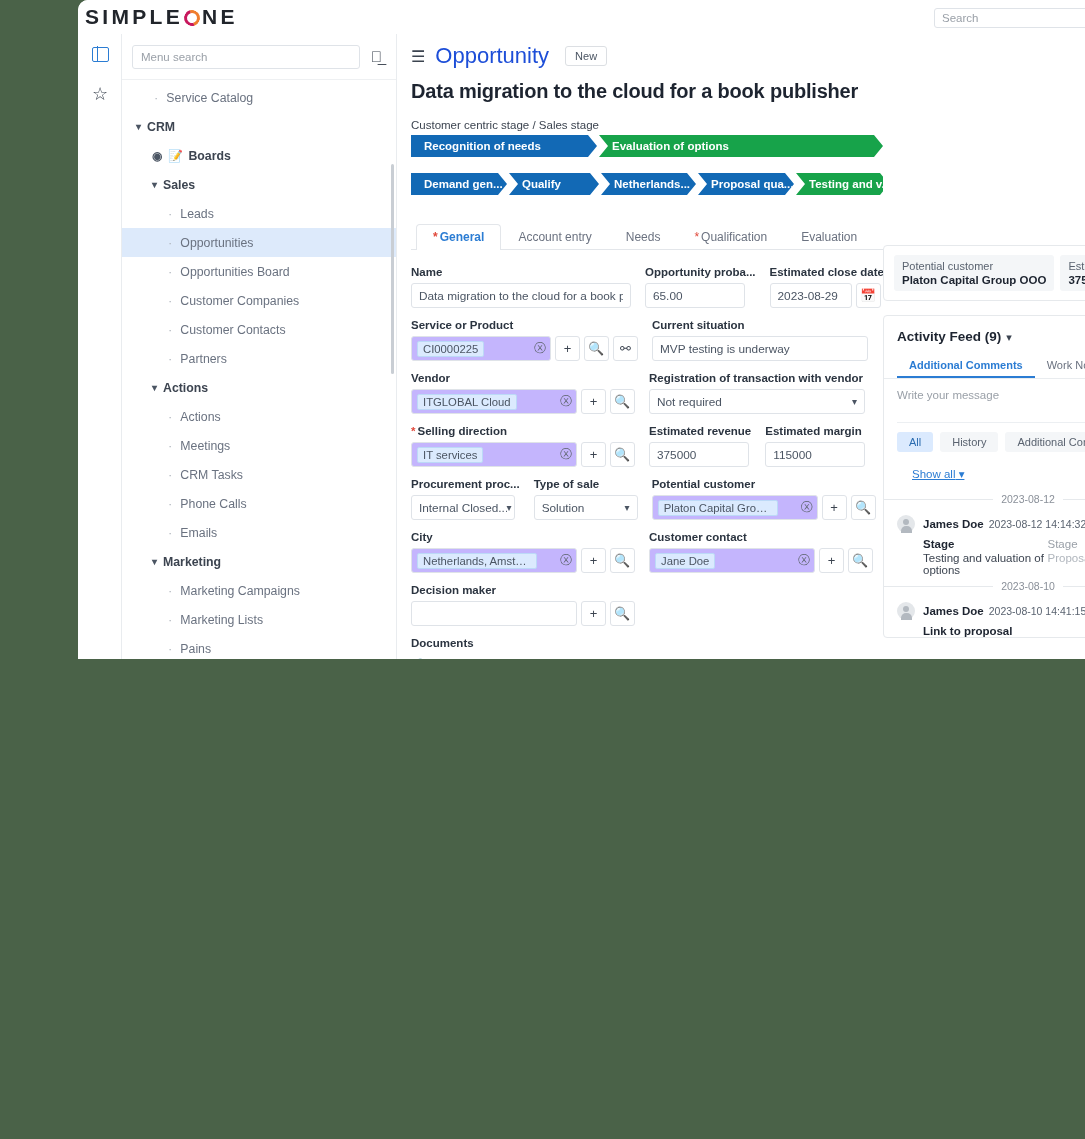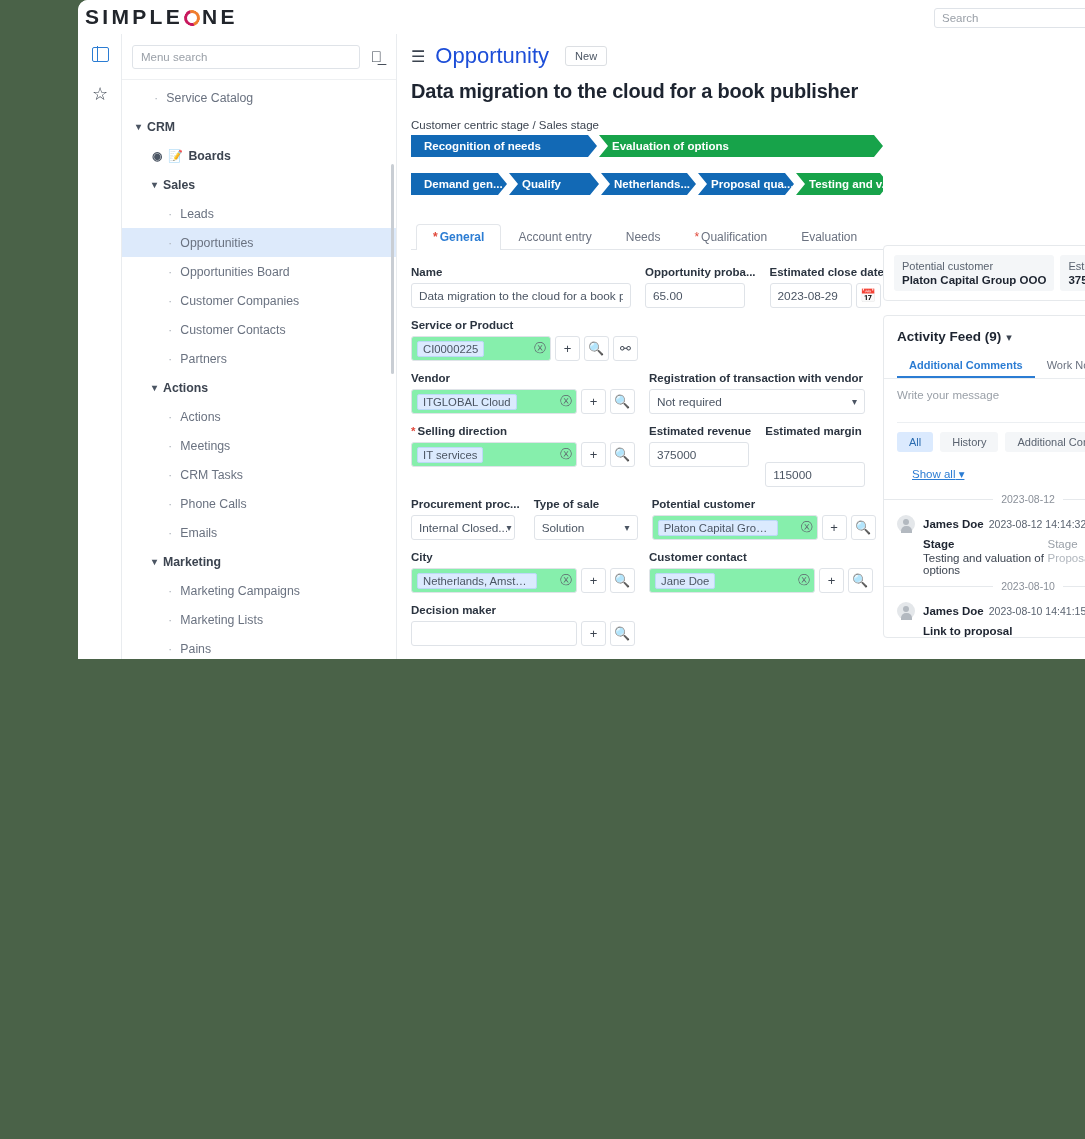--- a/index.html
+++ b/index.html
@@ -146,21 +146,21 @@
   .flabel .req { color: #e0483a; margin-right: 2px; }
   .fctl { display: flex; align-items: center; }
   .inp {
     height: 25px; border: 1px solid #dfe3e8; border-radius: 3px;
     font-size: 11.8px; color: #4b5563; padding: 0 7px; background: #fff;
     font-family: "Liberation Sans", sans-serif; outline: none;
   }
   .inp::placeholder { color: #9aa0a8; }
   .ref {
     height: 25px; border: 1px solid #dfe3e8; border-radius: 3px;
-    display: flex; align-items: center; padding: 0 4px 0 5px; background: #86efac;
+    display: flex; align-items: center; padding: 0 4px 0 5px; background: #c4b5fd;
     justify-content: space-between;
   }
   .pill {
     background: #dbeafe; border: 1px solid #bcd9f7; border-radius: 2px;
     font-size: 11.3px; color: #4b5563; padding: 1px 5px; max-width: 120px;
     overflow: hidden; white-space: nowrap; text-overflow: ellipsis;
   }
   .xcirc { font-size: 12px; color: #5d646d; margin-left: 6px; }
   .sqbtn {
     width: 25px; height: 25px; border: 1px solid #dfe3e8; border-radius: 3px;
@@ -406,20 +406,26 @@
           <div class="fctl">
             <div class="ref" style="width:140px">
               <span class="pill">CI0000225</span>
               <span class="xcirc">ⓧ</span>
             </div>
             <span class="sqbtn">+</span>
             <span class="sqbtn">🔍</span>
             <span class="sqbtn">⚯</span>
           </div>
         </div>
+        <div class="fgrp">
+          <div class="flabel">Current situation</div>
+          <div class="fctl">
+              <input class="inp" style="width: 216px;" value="MVP testing is underway">
+            </div>
+        </div>
       </div>
 
       <div class="frow">
         <div class="fgrp">
           <div class="flabel">Vendor</div>
           <div class="fctl">
             <div class="ref" style="width:166px">
               <span class="pill">ITGLOBAL Cloud</span>
               <span class="xcirc">ⓧ</span>
             </div>
@@ -452,21 +458,21 @@
         </div>
         <div class="fgrp">
           <div class="flabel">Estimated revenue</div>
           <div class="fctl">
               <input class="inp" style="width: 100px;" value="375000">
             </div>
         </div>
         <div class="fgrp">
           <div class="flabel">Estimated margin</div>
           <div class="fctl">
-              <input class="inp" style="width: 100px; margin-top: 20px;" value="115000">
+              <input class="inp" style="width: 100px;" value="115000">
             </div>
         </div>
       </div>
 
       <div class="frow">
         <div class="fgrp">
           <div class="flabel">Procurement proc...</div>
           <div class="fctl selwrap">
             <input class="inp" style="width: 104px;" value="Internal Closed...">
             <span class="chevd">▾</span>

